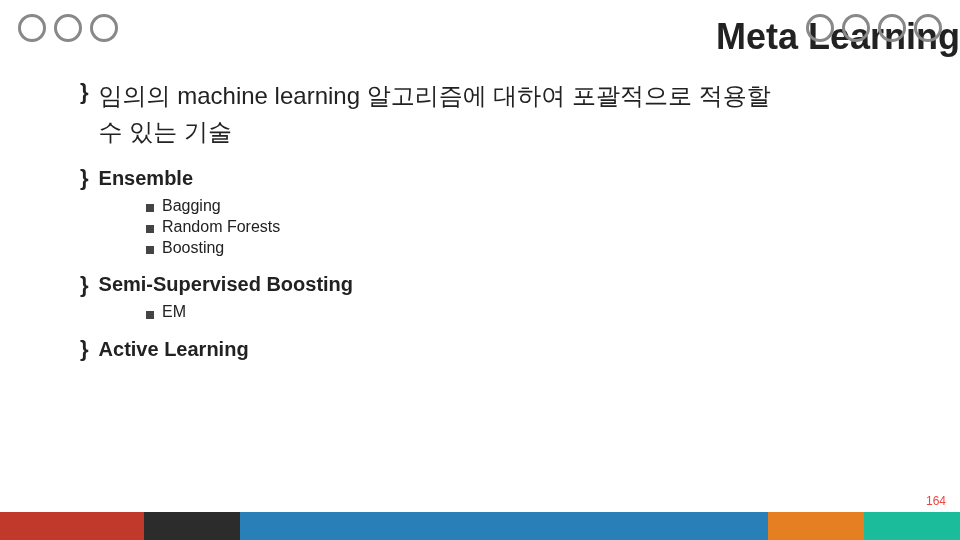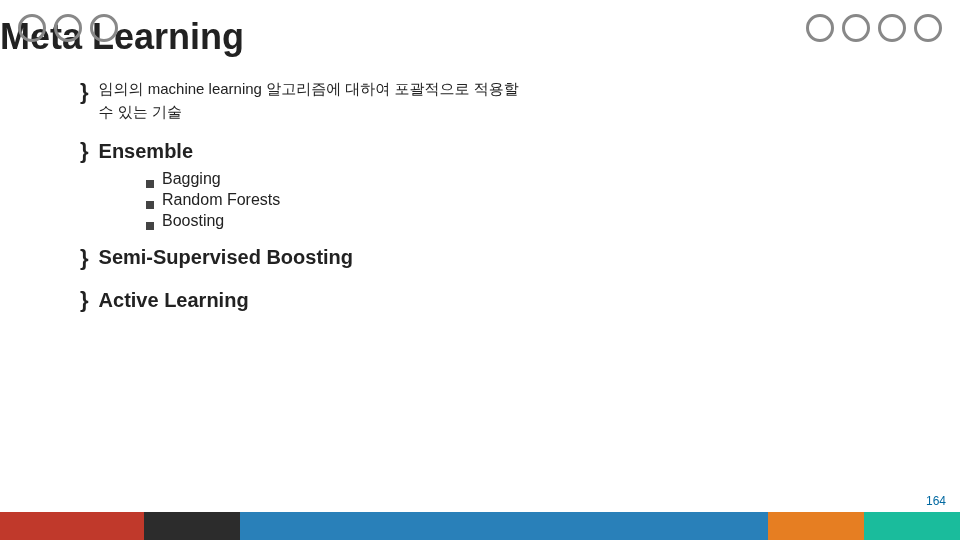--- a/index.html
+++ b/index.html
@@ -33,21 +33,21 @@
     .circle {
       width: 28px;
       height: 28px;
       border-radius: 50%;
       border: 3px solid #888;
       background: transparent;
     }
 
     
     .slide-title {
-      text-align: left;
+      text-align: right;
       font-size: 36px;
       font-weight: bold;
       color: #222;
       padding-top: 16px;
       padding-bottom: 10px;
     }
 
     
     .content {
       padding: 10px 80px 10px 80px;
@@ -65,21 +65,21 @@
     .brace {
       font-size: 22px;
       margin-right: 10px;
       line-height: 1.3;
       color: #222;
       font-weight: bold;
     }
 
     .bullet-l2 {
       display: flex;
-      align-items: flex-end;
+      align-items: center;
       font-size: 16px;
       color: #222;
       margin-bottom: 3px;
       padding-left: 30px;
     }
 
     .bullet-l2 .square {
       width: 8px;
       height: 8px;
       background: #444;
@@ -100,21 +100,21 @@
       color: #222;
       margin-bottom: 4px;
     }
 
     .section-sub {
       padding-left: 36px;
     }
 
     
     .intro-line {
-      font-size: 15px;
+      font-size: 24px;
       line-height: 1.5;
       color: #222;
     }
 
     
     .bottom-strip {
       position: absolute;
       bottom: 0;
       left: 0;
       width: 100%;
@@ -127,21 +127,21 @@
     .strip-blue   { background: #2980b9; width: 55%; }
     .strip-orange { background: #e67e22; width: 10%; }
     .strip-teal   { background: #1abc9c; width: 10%; }
 
     
     .page-number {
       position: absolute;
       bottom: 32px;
       right: 14px;
       font-size: 12px;
-      color: #0369a1;
+      color: #ef4444;
     }
   </style>
 </head>
 <body>
 
 <div class="top-circles-left">
   <div class="circle"></div>
   <div class="circle"></div>
   <div class="circle"></div>
 </div>
@@ -185,20 +185,26 @@
         <div class="square"></div>
         <span>Boosting</span>
       </div>
     </div>
   </div>
 
   <div class="section">
     <div class="section-header">
       <span class="brace">}</span>
       <span>Semi-Supervised Boosting</span>
+    </div>
+    <div class="section-sub">
+      <div class="bullet-l2">
+        <div class="square"></div>
+        <span>EM</span>
+      </div>
     </div>
   </div>
 
   <div class="section">
     <div class="section-header">
       <span class="brace">}</span>
       <span>Active Learning</span>
     </div>
   </div>
 

